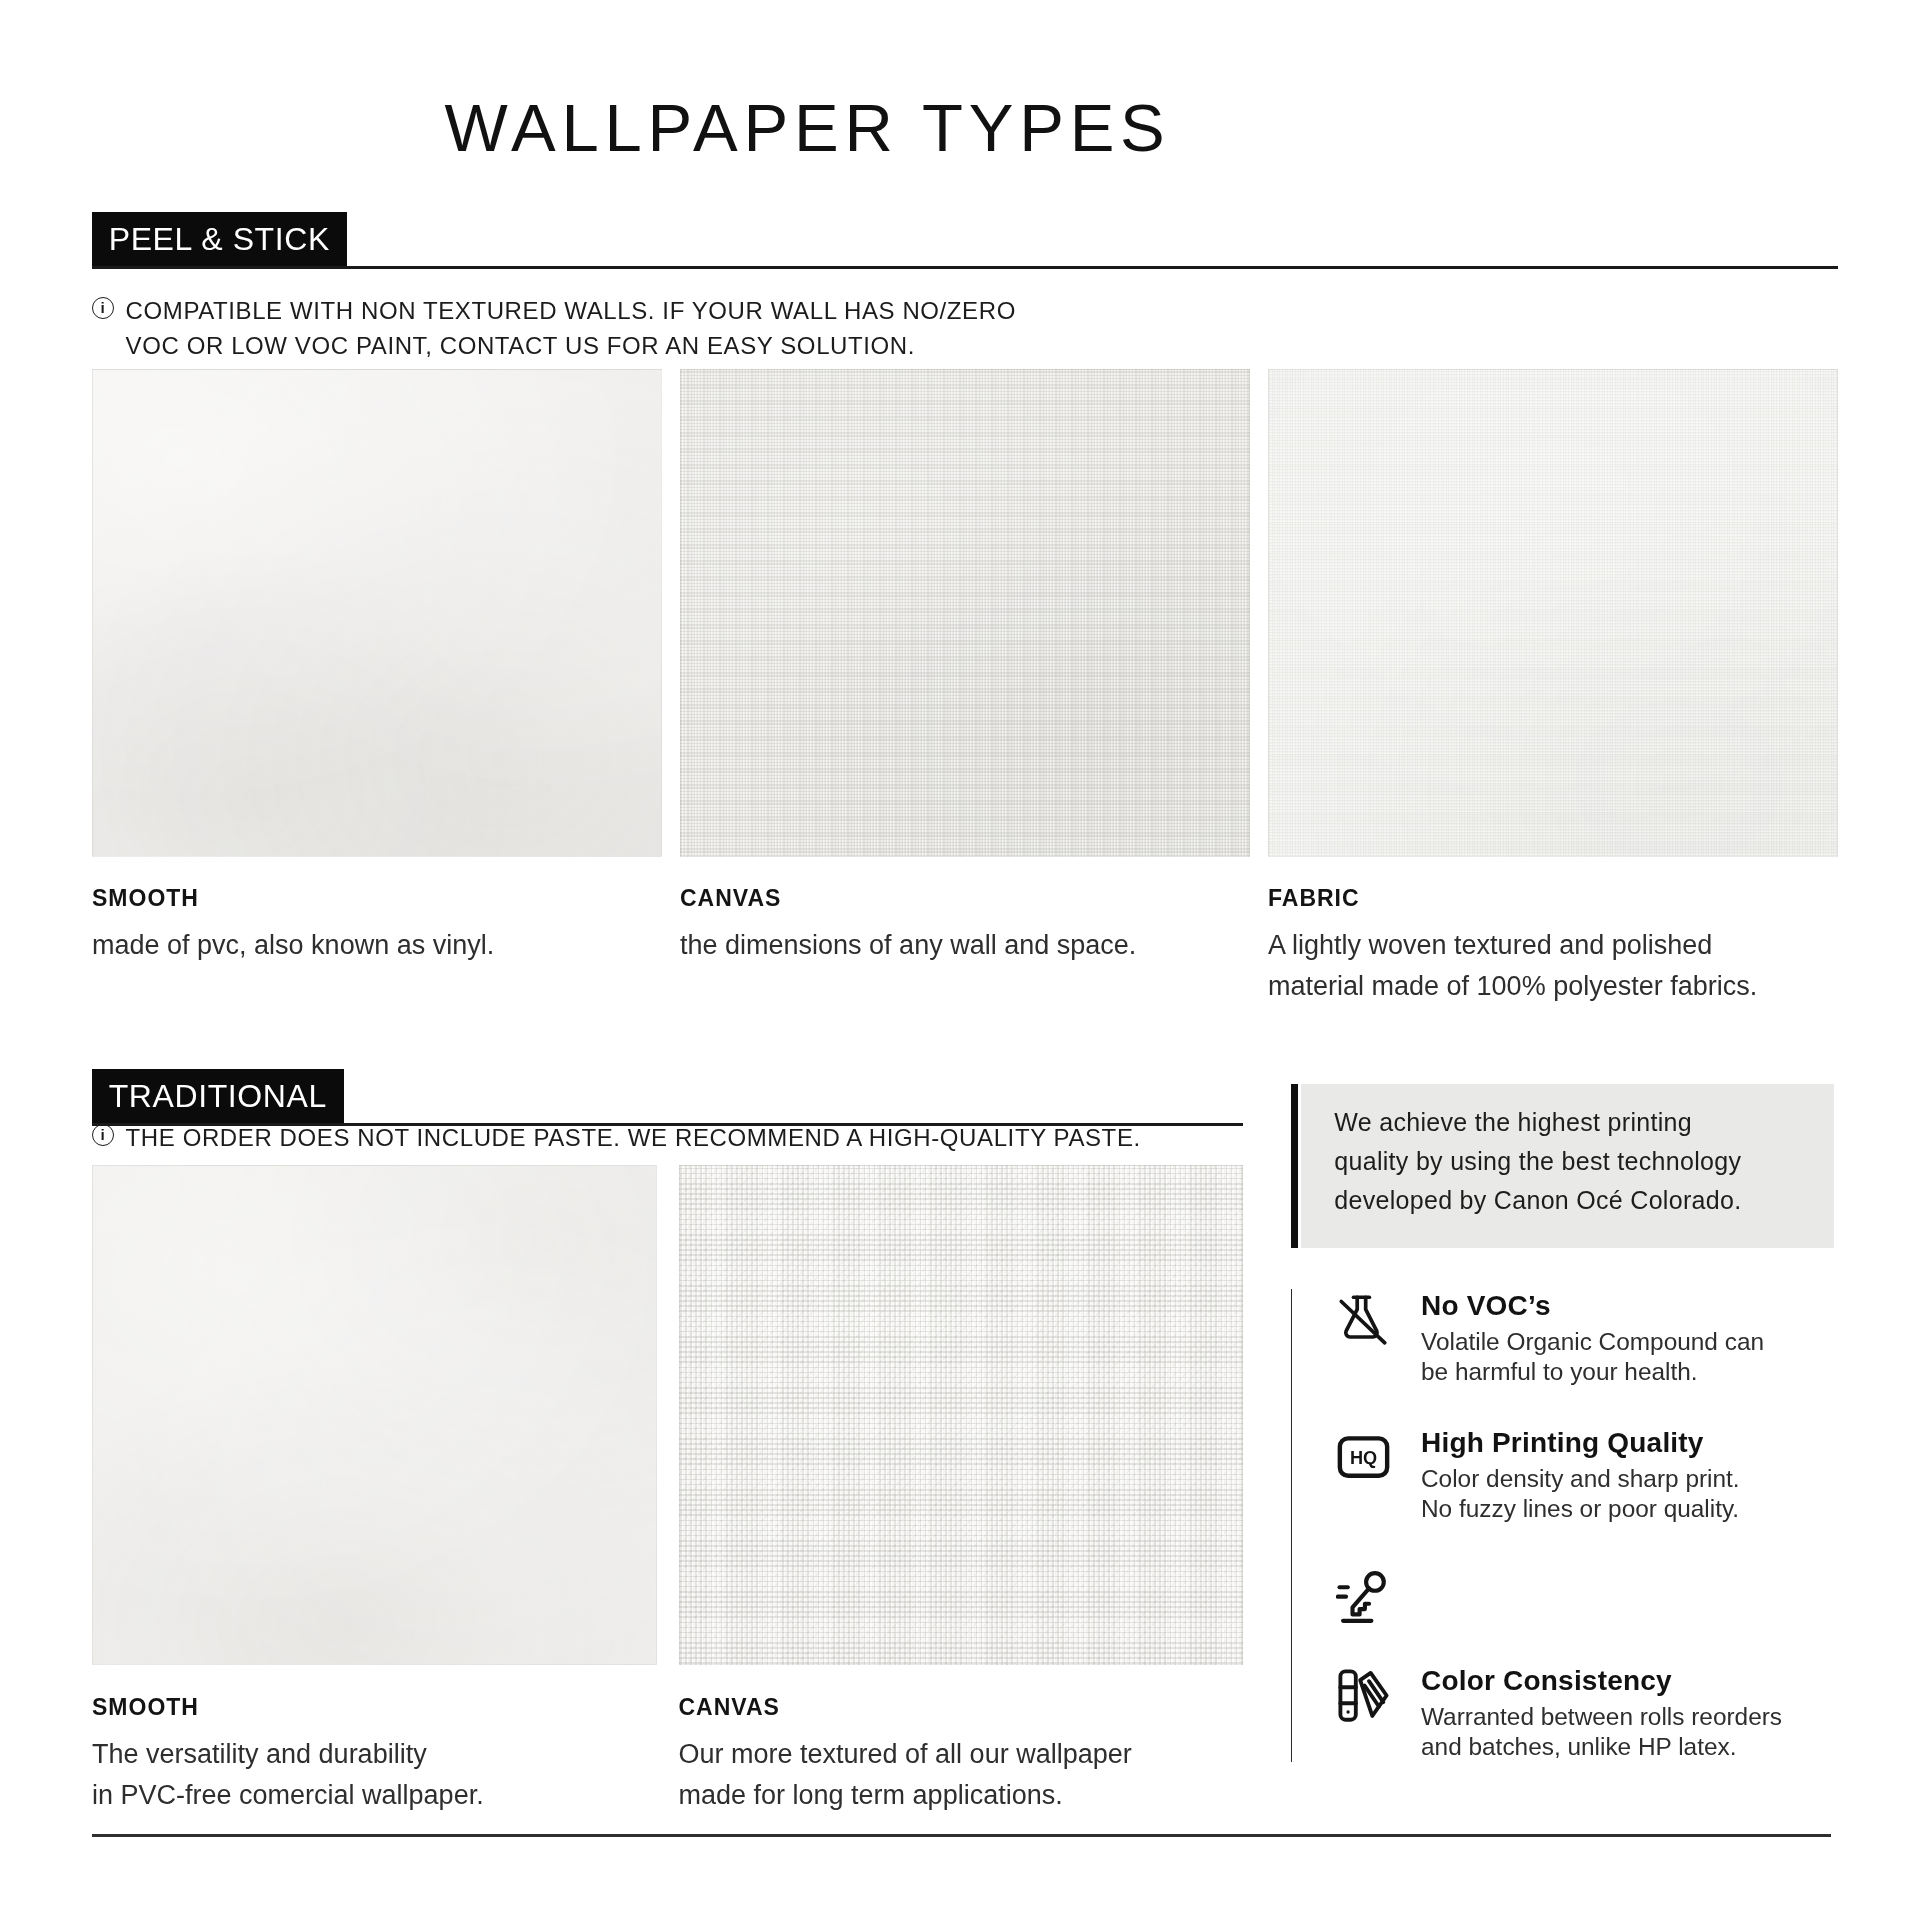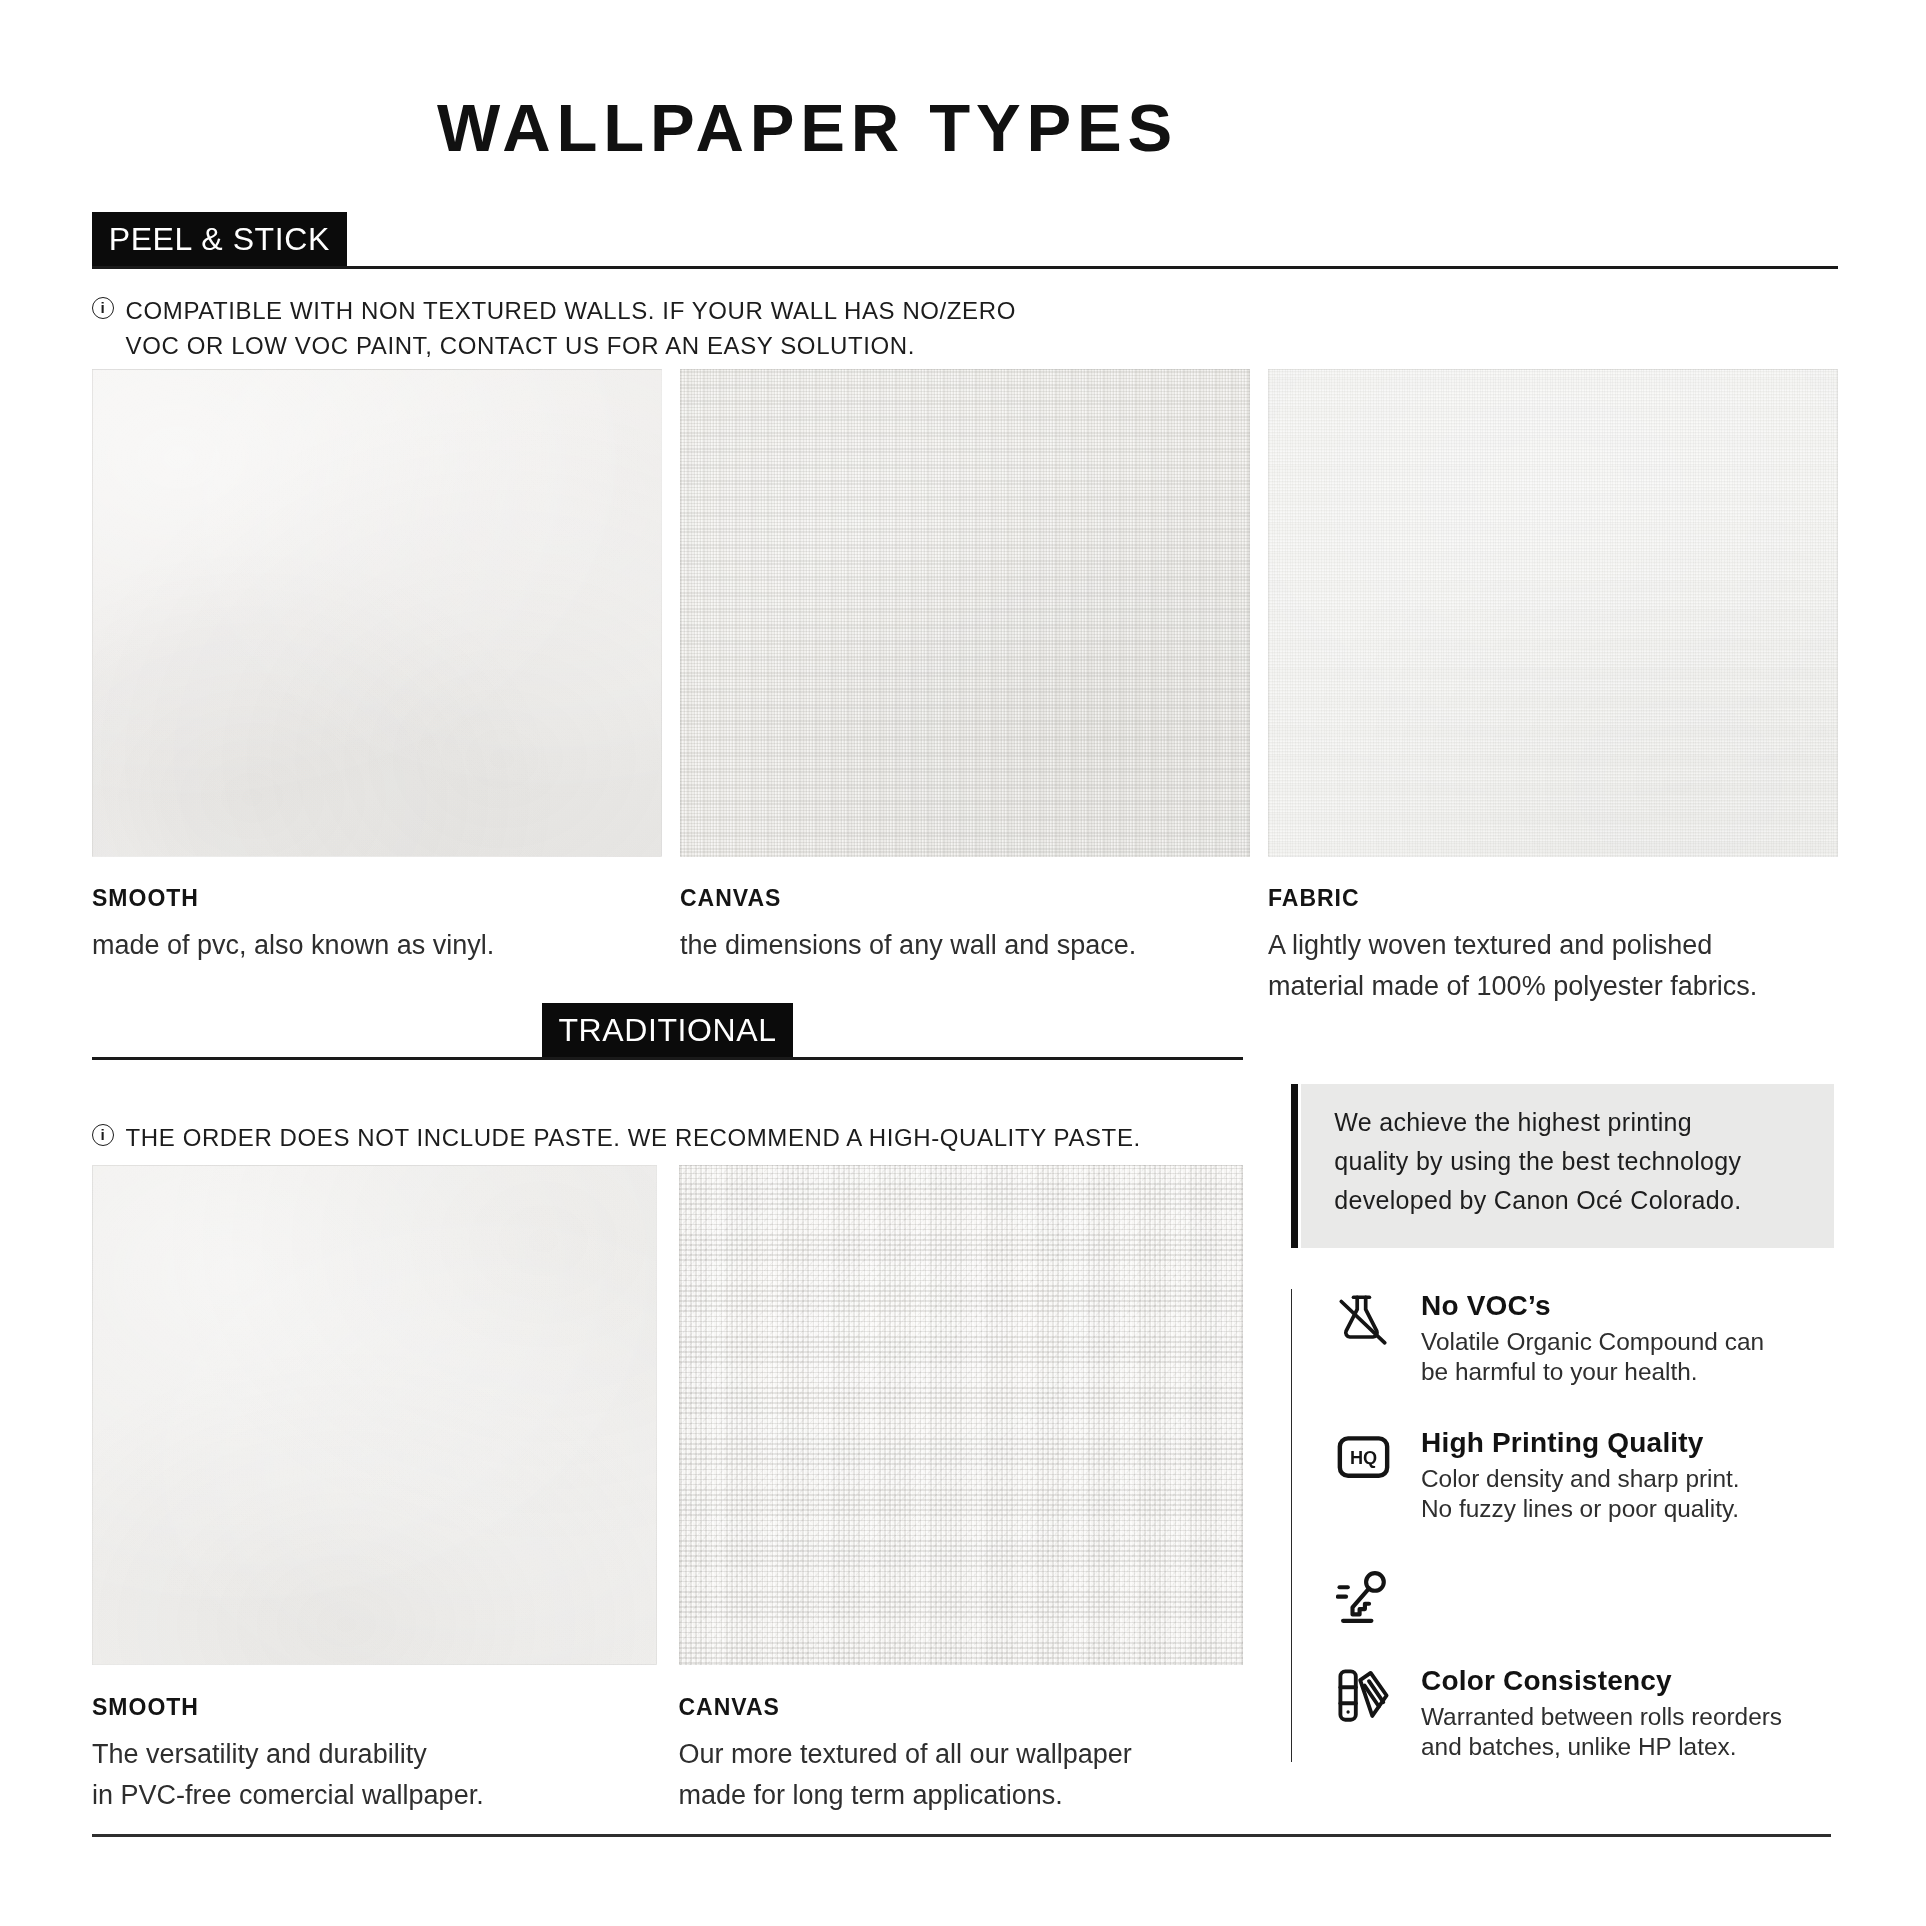--- a/index.html
+++ b/index.html
@@ -4,27 +4,27 @@
 <style>
   * { margin:0; padding:0; box-sizing:border-box; }
   html,body { background:#ffffff; }
   body {
     width:1926px; height:1926px; position:relative; overflow:hidden;
     font-family:"Liberation Sans","DejaVu Sans",sans-serif; color:#161616;
   }
 
   .page-title {
     position:absolute; top:89px; left:0; width:1615px; text-align:center;
-    font-size:67px; font-weight:700; letter-spacing:5.8px; color:#111;
+    font-size:67px; font-weight:400; letter-spacing:5.8px; color:#111;
     white-space:nowrap;
   }
 
   .rule-row { position:absolute; left:92px; border-bottom:3.2px solid #1a1a1a; line-height:0; }
   .rule-row.ps   { top:212px;  width:1746px; }
-  .rule-row.trad { top:1003px; width:1151px;text-align:center; }
+  .rule-row.trad { top:1069px; width:1151px; }
   .badge {
     display:inline-block; background:#0b0b0b; color:#ffffff;
     font-size:32px; font-weight:500; letter-spacing:0.6px; line-height:1.1;
     padding:10.3px 16.7px 9px;
   }
 
   .note { position:absolute; left:92px; display:flex; gap:11.6px; font-size:24px; letter-spacing:0.6px; color:#1c1c1c; }
   .note.ps-note   { top:293px; }
   .note.trad-note { top:1120px; }
   .info-icon {

